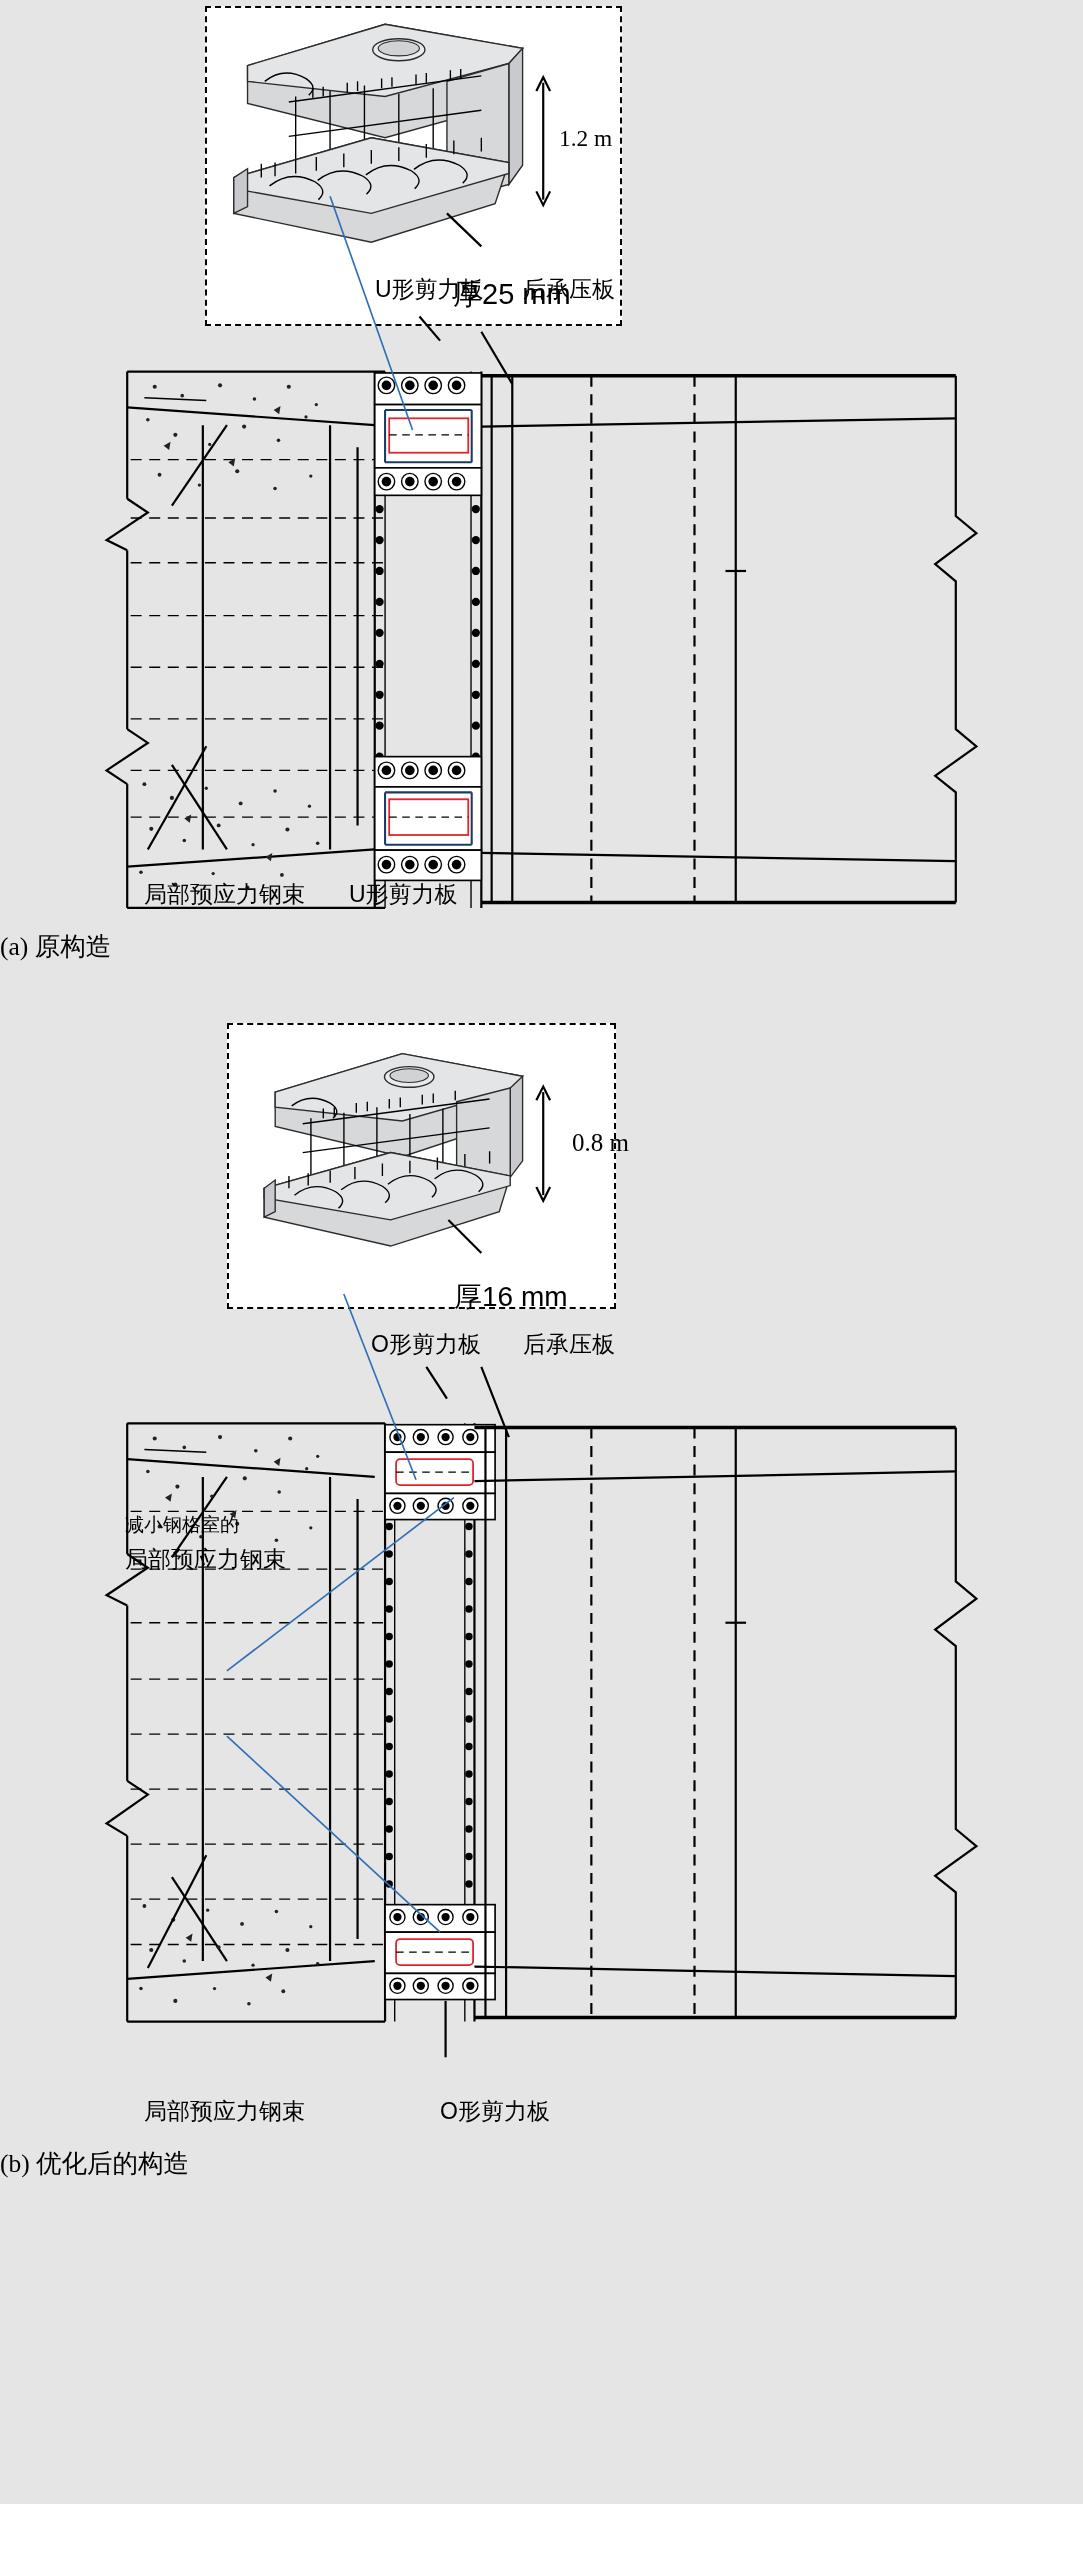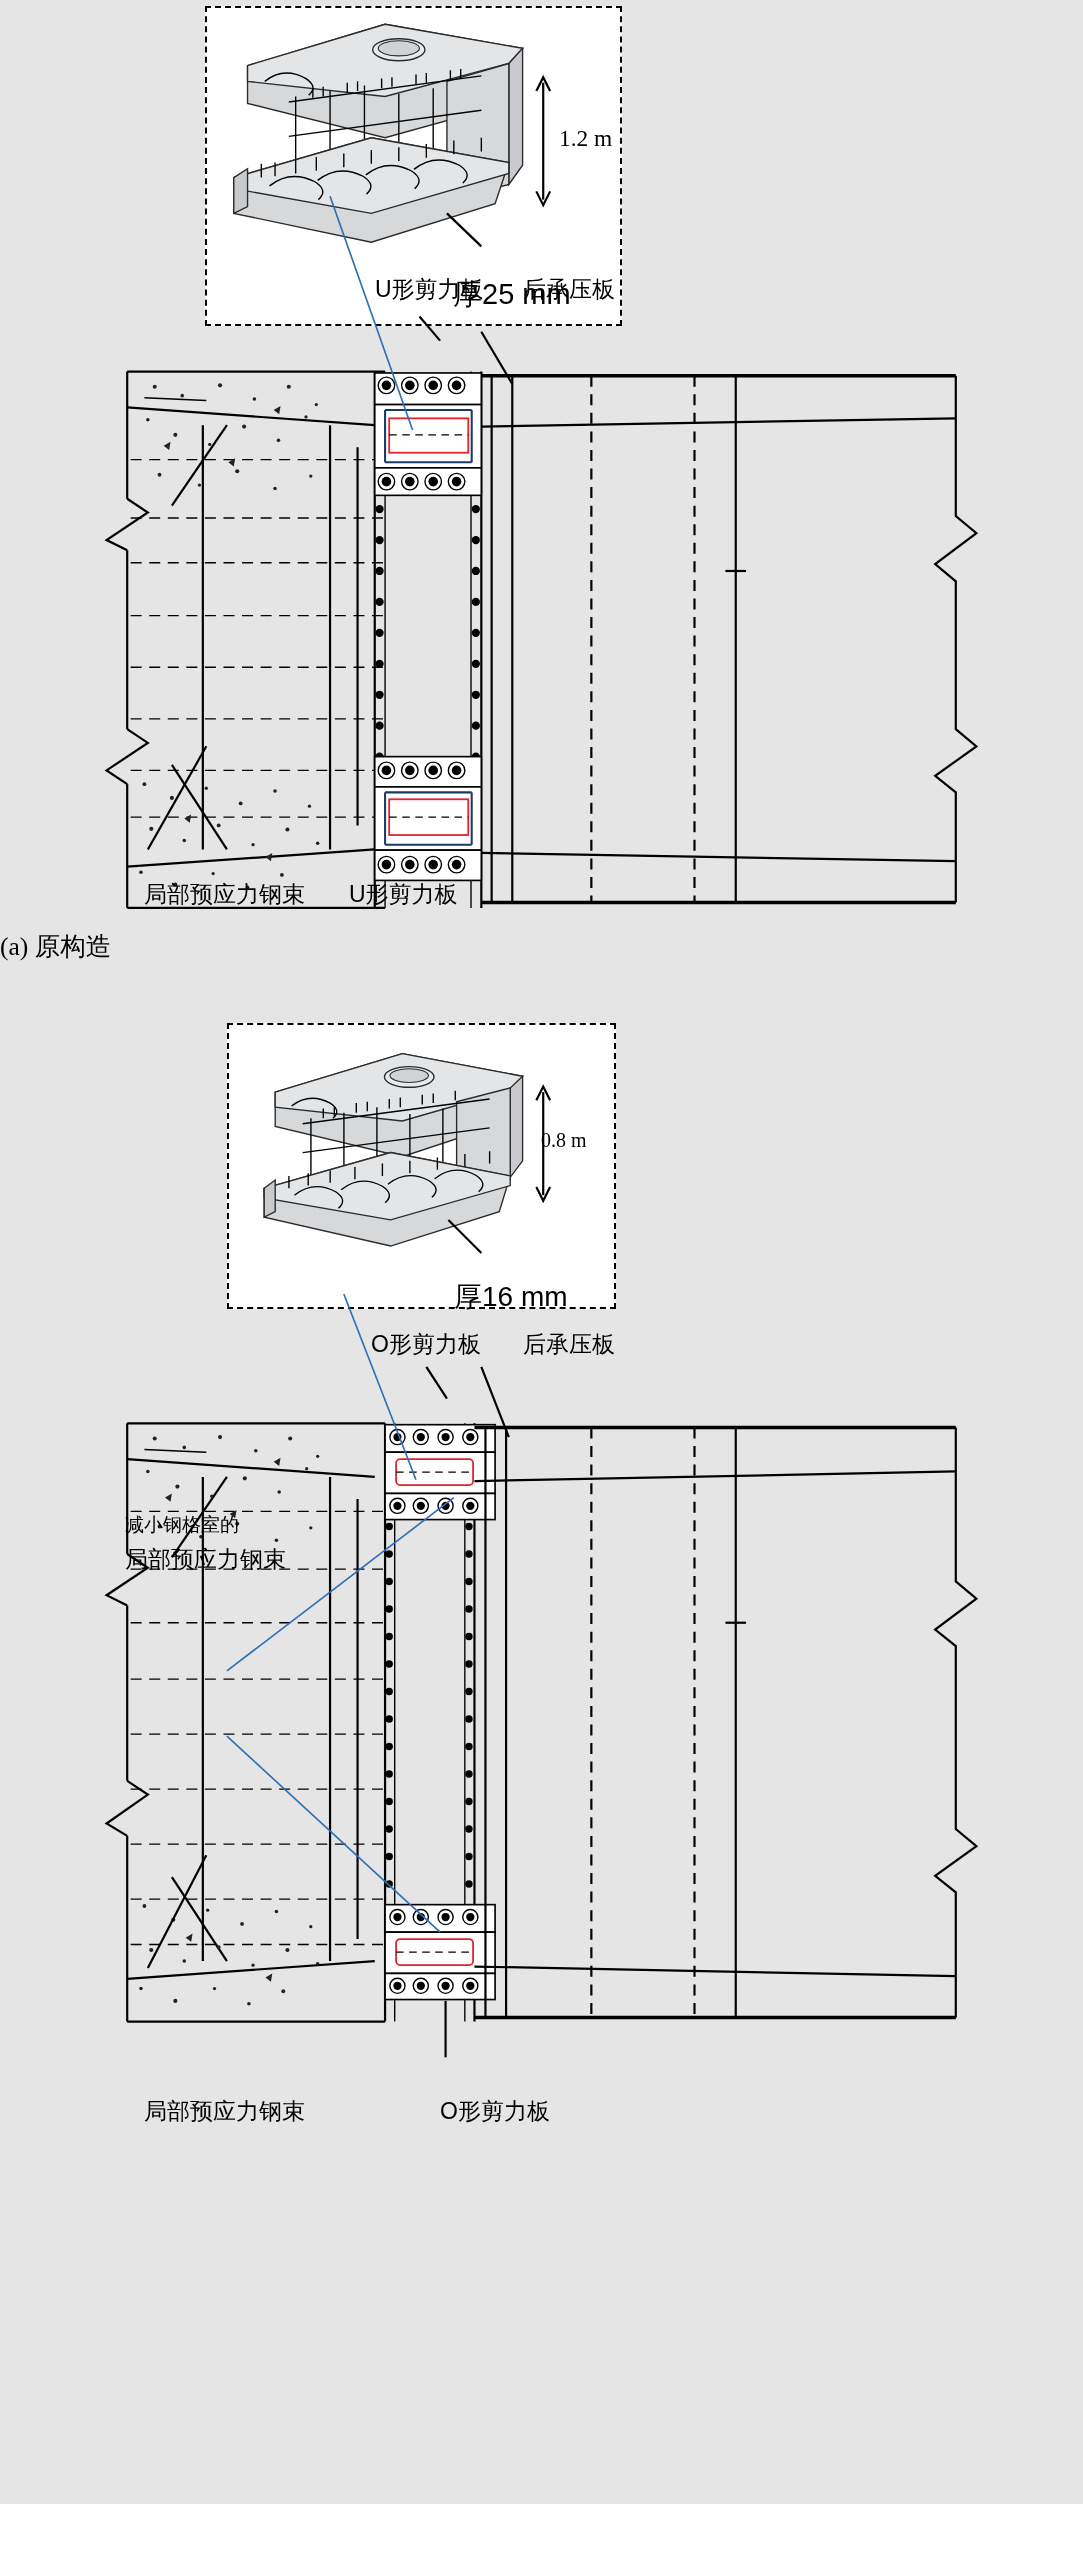--- a/index.html
+++ b/index.html
@@ -346,21 +346,21 @@
       <polygon class="steel2" points="384,258 400,246 400,292 384,300"></polygon>
 
       <g class="ln med">
         <path d="M790,118 L790,268"></path>
         <path d="M780,130 L790,110 L800,130"></path>
         <path d="M780,256 L790,276 L800,256"></path>
       </g>
       <path class="ln med" d="M700,352 L652,304"></path>
     </svg>
 
-    <div class="lbl-serif" style="left:541px;top:118px;font-size:20px;">0.8 m</div>
+    <div class="lbl-serif" style="left:572px;top:118px;font-size:25px;">0.8 m</div>
     <div class="lbl" style="left:454px;top:267px;font-size:28px;">厚16 mm</div>
 
     <svg width="1083" height="894" style="top:316px;" viewBox="0 0 1575 1300">
 
       <path class="ln med" d="M185,140 L560,140"></path>
       <path class="ln med" d="M185,140 L185,330"></path>
       <path class="ln med" d="M185,405 L185,660"></path>
       <path class="ln med" d="M185,740 L185,1010"></path>
       <path class="ln med" d="M185,1010 L560,1010"></path>
       <path class="ln med" d="M185,330 L215,350 L155,390 L185,405"></path>
@@ -545,16 +545,17 @@
       <path class="ln med" d="M648,1062 L648,980"></path>
     </svg>
 
     <div class="lbl" style="left:371px;top:318px;font-size:23px;">O形剪力板</div>
     <div class="lbl" style="left:523px;top:318px;font-size:23px;">后承压板</div>
     <div class="lbl" style="left:125px;top:501px;font-size:19px;">减小钢格室的</div>
     <div class="lbl" style="left:125px;top:533px;font-size:23px;">局部预应力钢束</div>
     <div class="lbl" style="left:144px;top:1085px;font-size:23px;">局部预应力钢束</div>
     <div class="lbl" style="left:440px;top:1085px;font-size:23px;">O形剪力板</div>
 
+    <div class="caption" style="top:1135px;">(b) 优化后的构造</div>
   </div>
 
 </div>
 
 
 </body></html>

